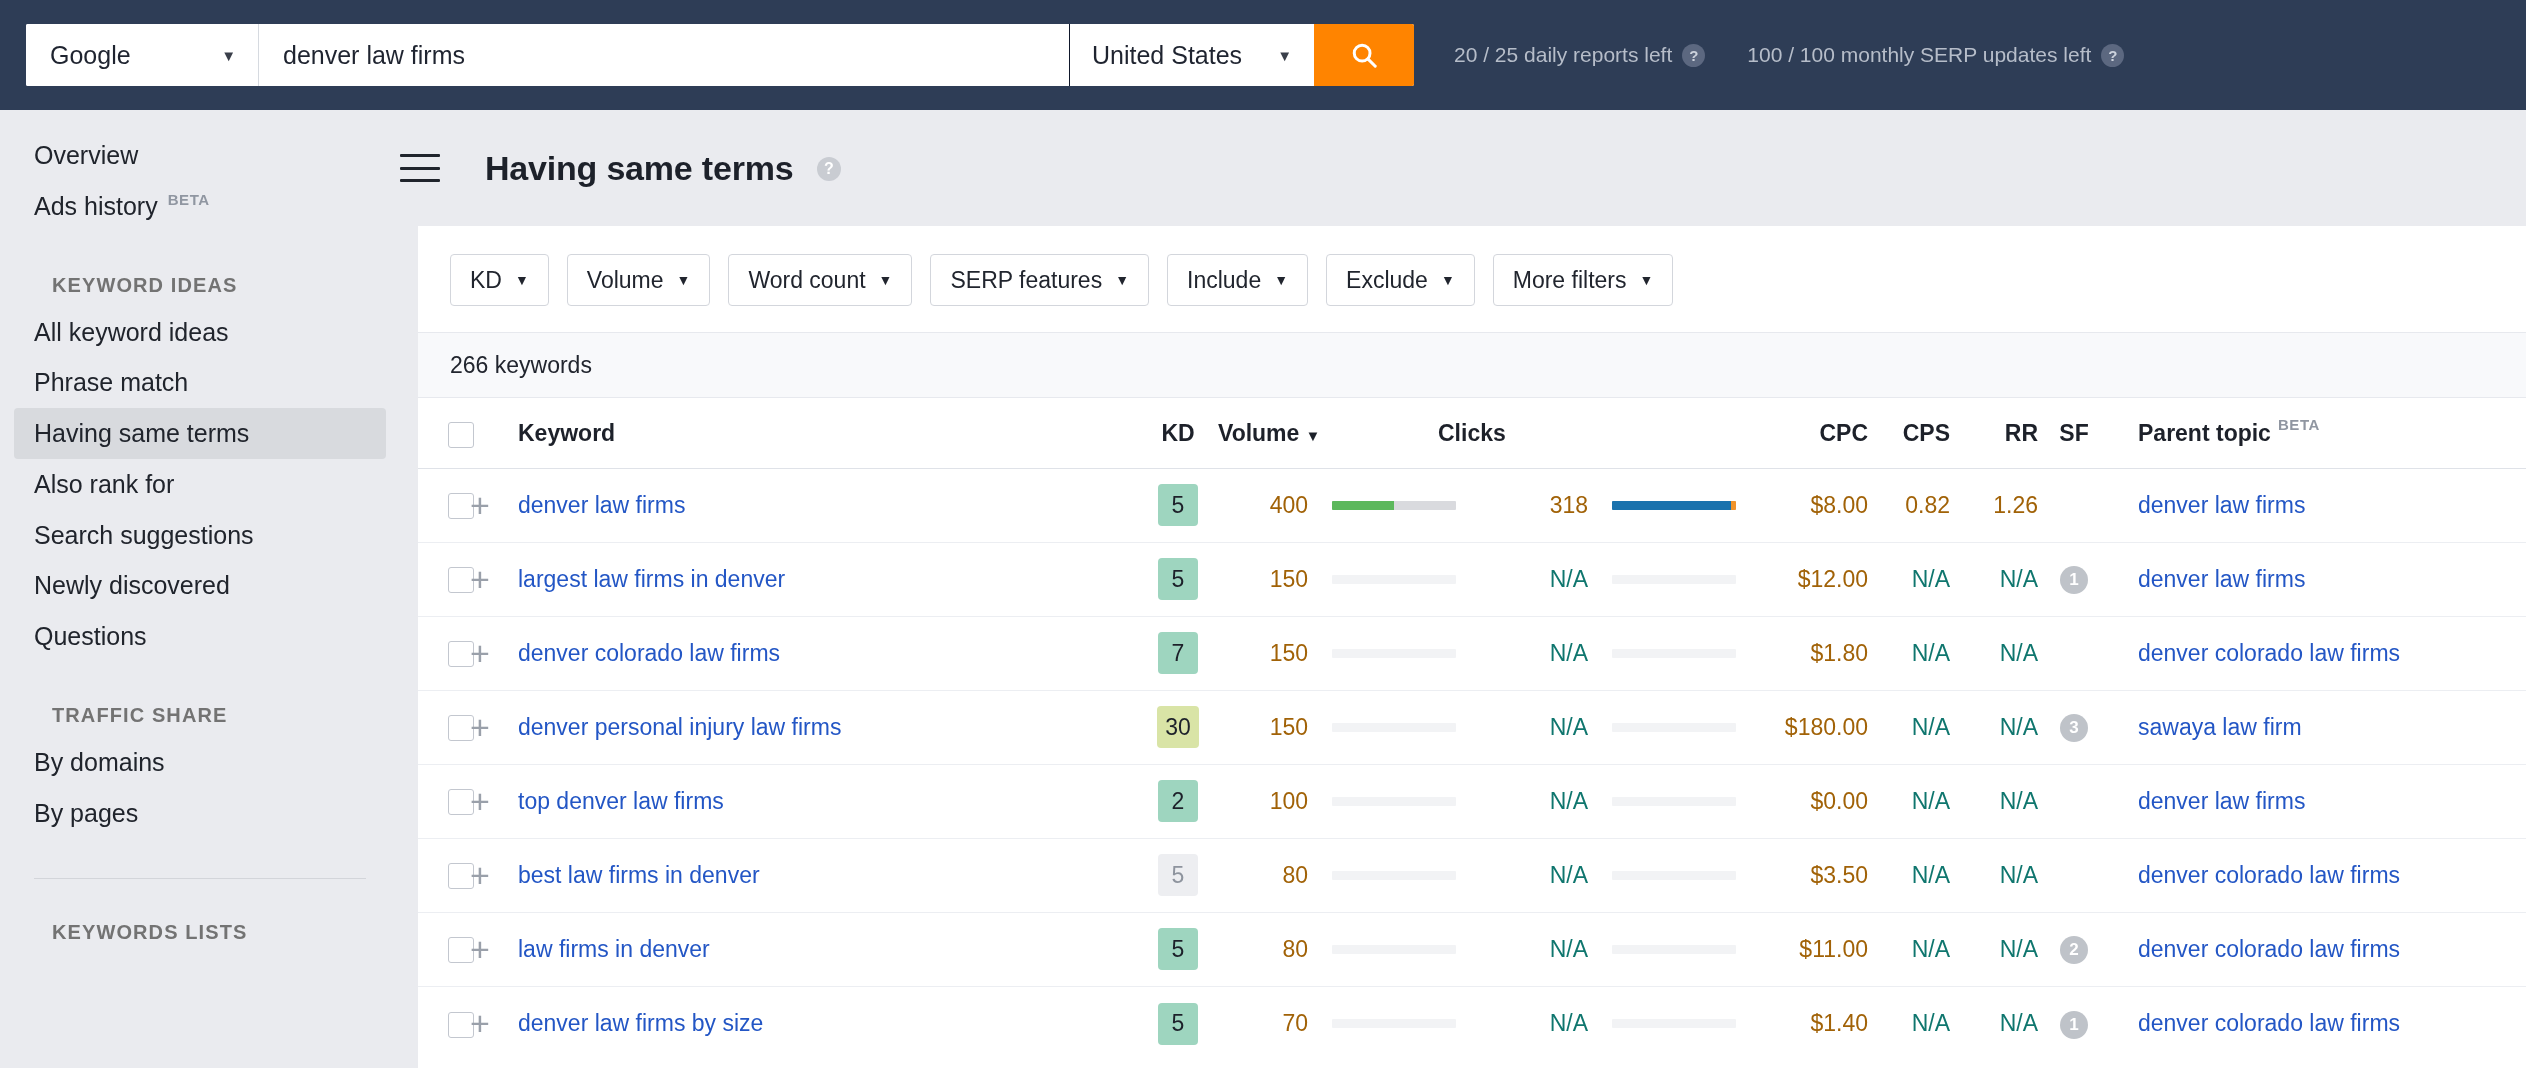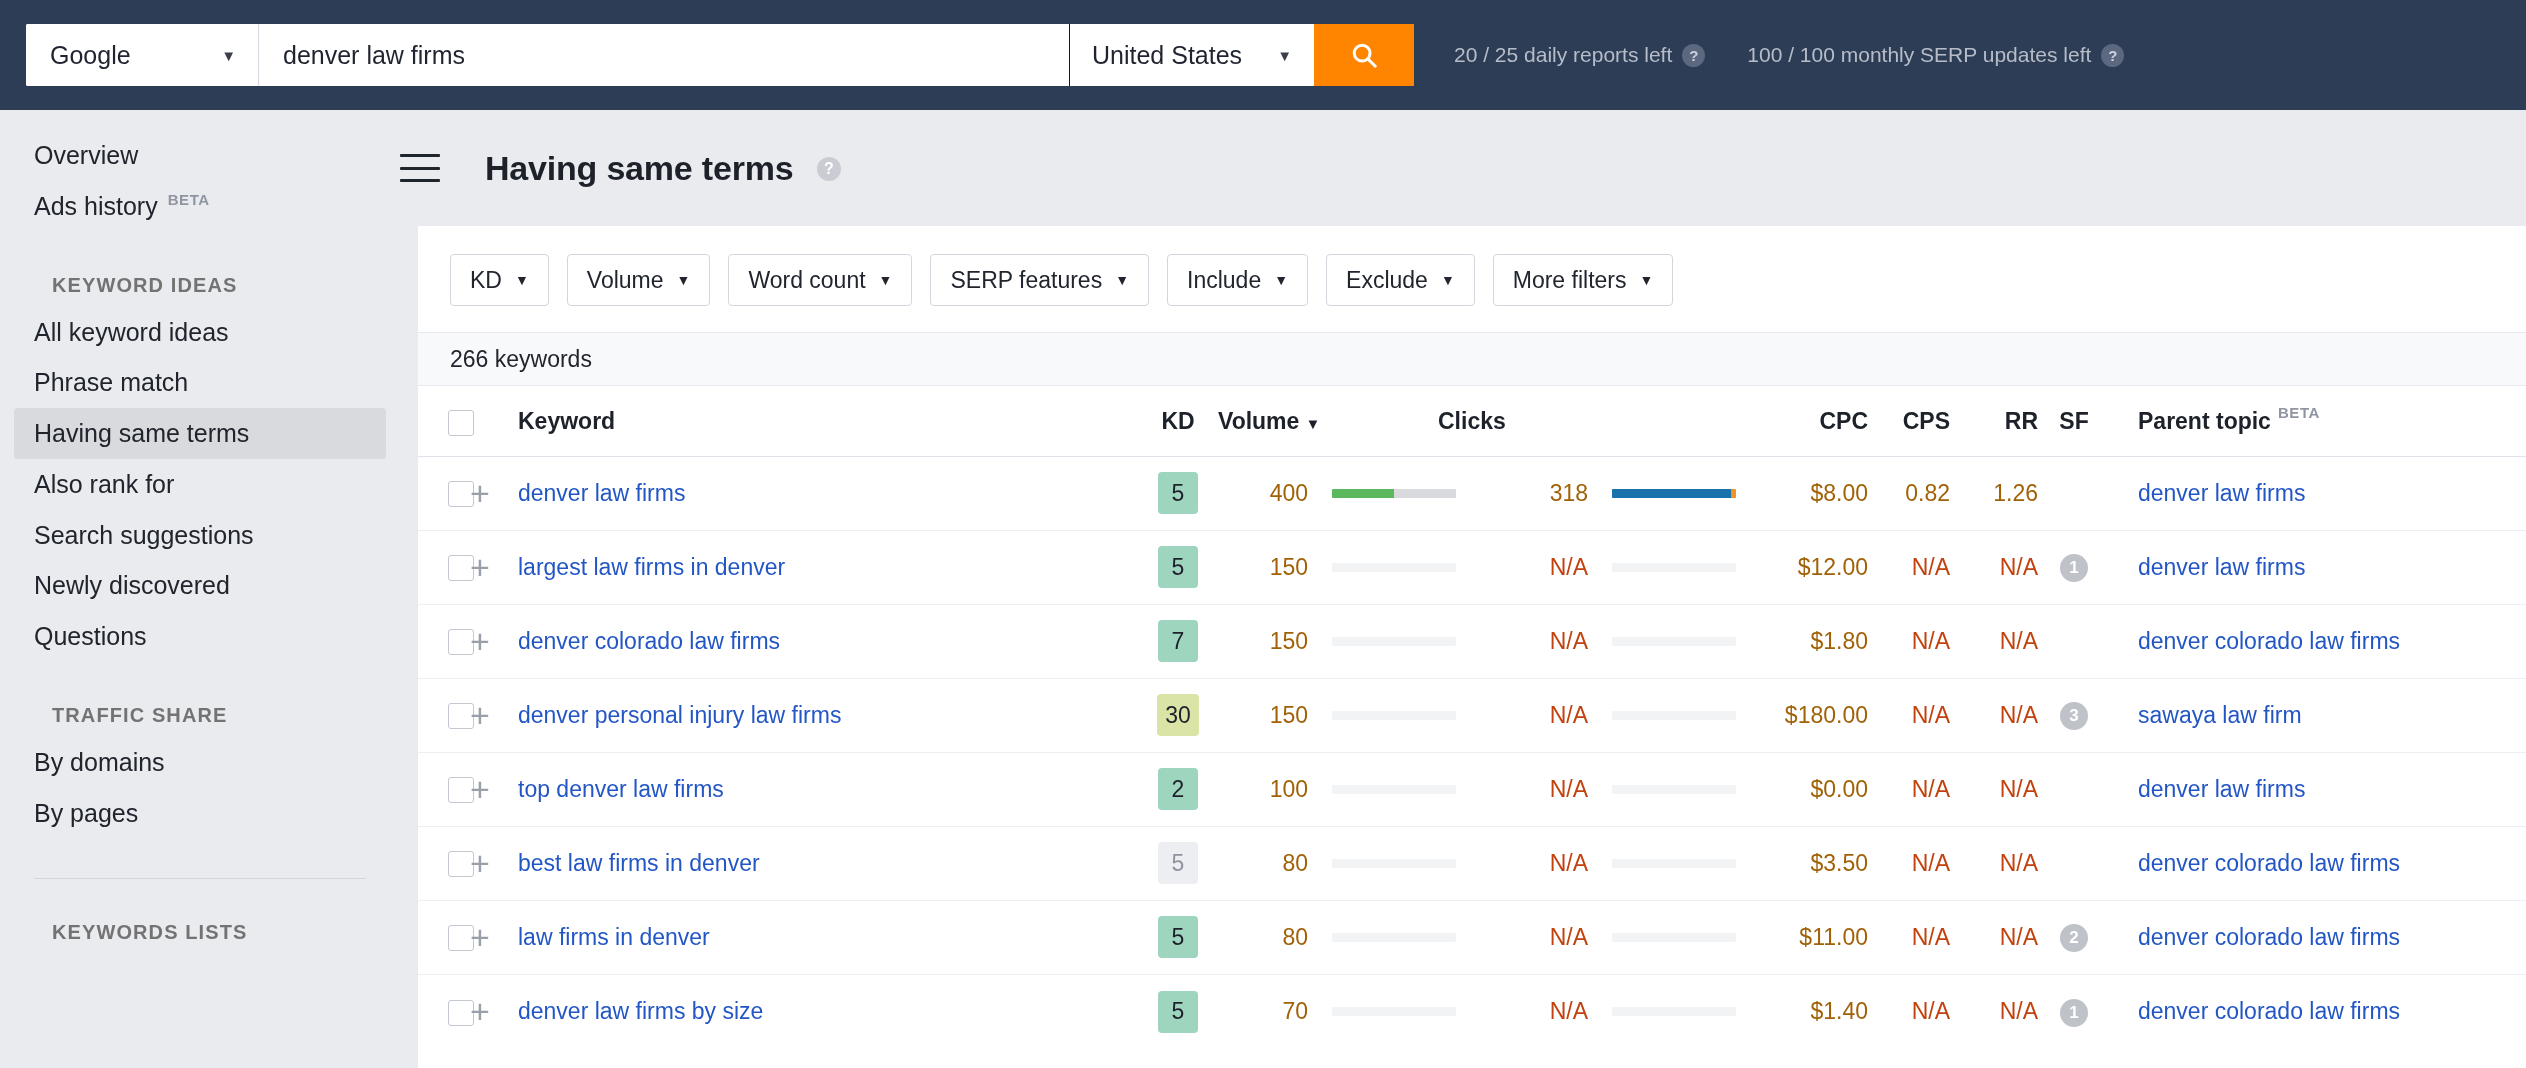--- a/index.html
+++ b/index.html
@@ -207,21 +207,21 @@
     cursor: pointer;
     font-family: "Liberation Sans", sans-serif;
     white-space: nowrap;
   }
   .filter-btn .caret { font-size: 14px; color: #21252e; }
 
   .count-row {
     background: #f8f9fb;
     border-top: 1px solid #e7e9ee;
     border-bottom: 1px solid #e7e9ee;
-    height: 54px;
+    height: 66px;
     display: flex;
     align-items: center;
     padding-left: 32px;
     font-size: 23px;
     color: #21252e;
   }
 
   
   table.kw {
     width: 100%;
@@ -313,21 +313,21 @@
   .bar.track-dark { background: #d9dade; }
   .bar > i {
     position: absolute;
     left: 0; top: 0; bottom: 0;
     display: block;
   }
   .bar > i.fill-green { background: #5cb85c; }
   .bar > i.fill-blue  { background: #1a72ad; }
   .bar > i.tail-orange { background: #f0932b; left: auto; right: 0; }
 
-  .na { color: #c2410c; }
+  .na { color: #0f766e; }
   .num { color: #a16207; }
 
   .sf-badge {
     display: inline-flex;
     align-items: center;
     justify-content: center;
     width: 28px; height: 28px;
     border-radius: 50%;
     background: #bfc3c9;
     color: #ffffff;

